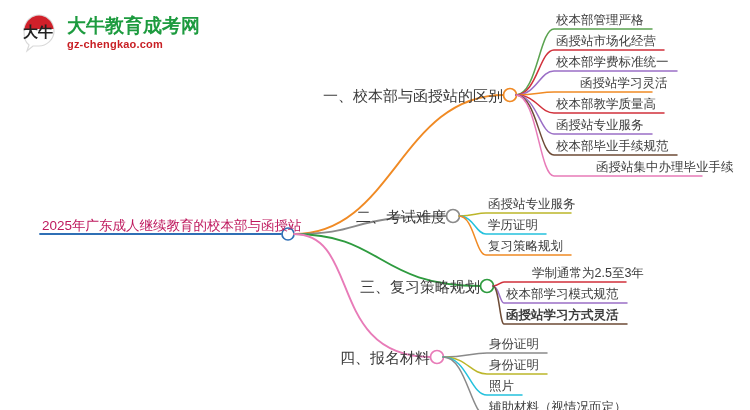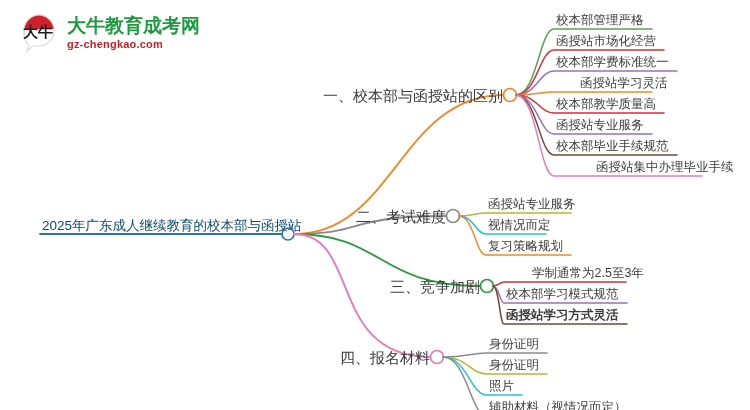--- a/index.html
+++ b/index.html
@@ -69,21 +69,21 @@
   
   .node-label {
     position: absolute;
     white-space: nowrap;
     font-size: 13px;
     color: #3c3c3c;
     line-height: 16px;
   }
   .root-label {
     font-size: 13.5px;
-    color: #0c4a6e;
+    color: #be185d;
     left: 40px;
     top: 220px;
   }
   .branch-label {
     font-size: 15px;
     color: #3a3a3a;
     text-align: right;
   }
   .leaf-label {
     font-size: 12.5px;
@@ -146,23 +146,23 @@
       <div class="node-label leaf-label" style="left: 556px; top: 12px;">校本部管理严格</div>
       <div class="node-label leaf-label" style="left: 556px; top: 33px;">函授站市场化经营</div>
       <div class="node-label leaf-label" style="left: 556px; top: 54px;">校本部学费标准统一</div>
       <div class="node-label leaf-label" style="left: 556px; top: 75px; padding-left: 24px;">函授站学习灵活</div>
       <div class="node-label leaf-label" style="left: 556px; top: 96px;">校本部教学质量高</div>
       <div class="node-label leaf-label" style="left: 556px; top: 117px;">函授站专业服务</div>
       <div class="node-label leaf-label" style="left: 556px; top: 138px;">校本部毕业手续规范</div>
       <div class="node-label leaf-label" style="left: 576px; top: 159px; margin-left: 20px;">函授站集中办理毕业手续</div>
       <div class="node-label branch-label" style="left: auto; top: 209px; right: 304px;">二、考试难度</div>
       <div class="node-label leaf-label" style="left: 488px; top: 196px;">函授站专业服务</div>
-      <div class="node-label leaf-label" style="left: 488px; top: 217px;">视情况而定</div>
+      <div class="node-label leaf-label" style="left: 488px; top: 217px;">学历证明</div>
       <div class="node-label leaf-label" style="left: 488px; top: 238px;">复习策略规划</div>
-      <div class="node-label branch-label" style="left: auto; top: 279px; right: 270px;">三、竞争加剧</div>
+      <div class="node-label branch-label" style="left: auto; top: 279px; right: 270px;">三、复习策略规划</div>
       <div class="node-label leaf-label" style="left: 532px; top: 265px; text-align: center;">学制通常为2.5至3年</div>
       <div class="node-label leaf-label" style="left: 506px; top: 286px;">校本部学习模式规范</div>
       <div class="node-label leaf-label" style="left: 506px; top: 307px; font-weight: bold;">函授站学习方式灵活</div>
       <div class="node-label branch-label" style="left: auto; top: 350px; right: 320px;">四、报名材料</div>
       <div class="node-label leaf-label" style="left: 489px; top: 336px;">身份证明</div>
       <div class="node-label leaf-label" style="left: 489px; top: 357px;">身份证明</div>
       <div class="node-label leaf-label" style="left: 489px; top: 378px;">照片</div>
       <div class="node-label leaf-label" style="left: 489px; top: 399px;">辅助材料（视情况而定）</div>
     </div>
 </div>

